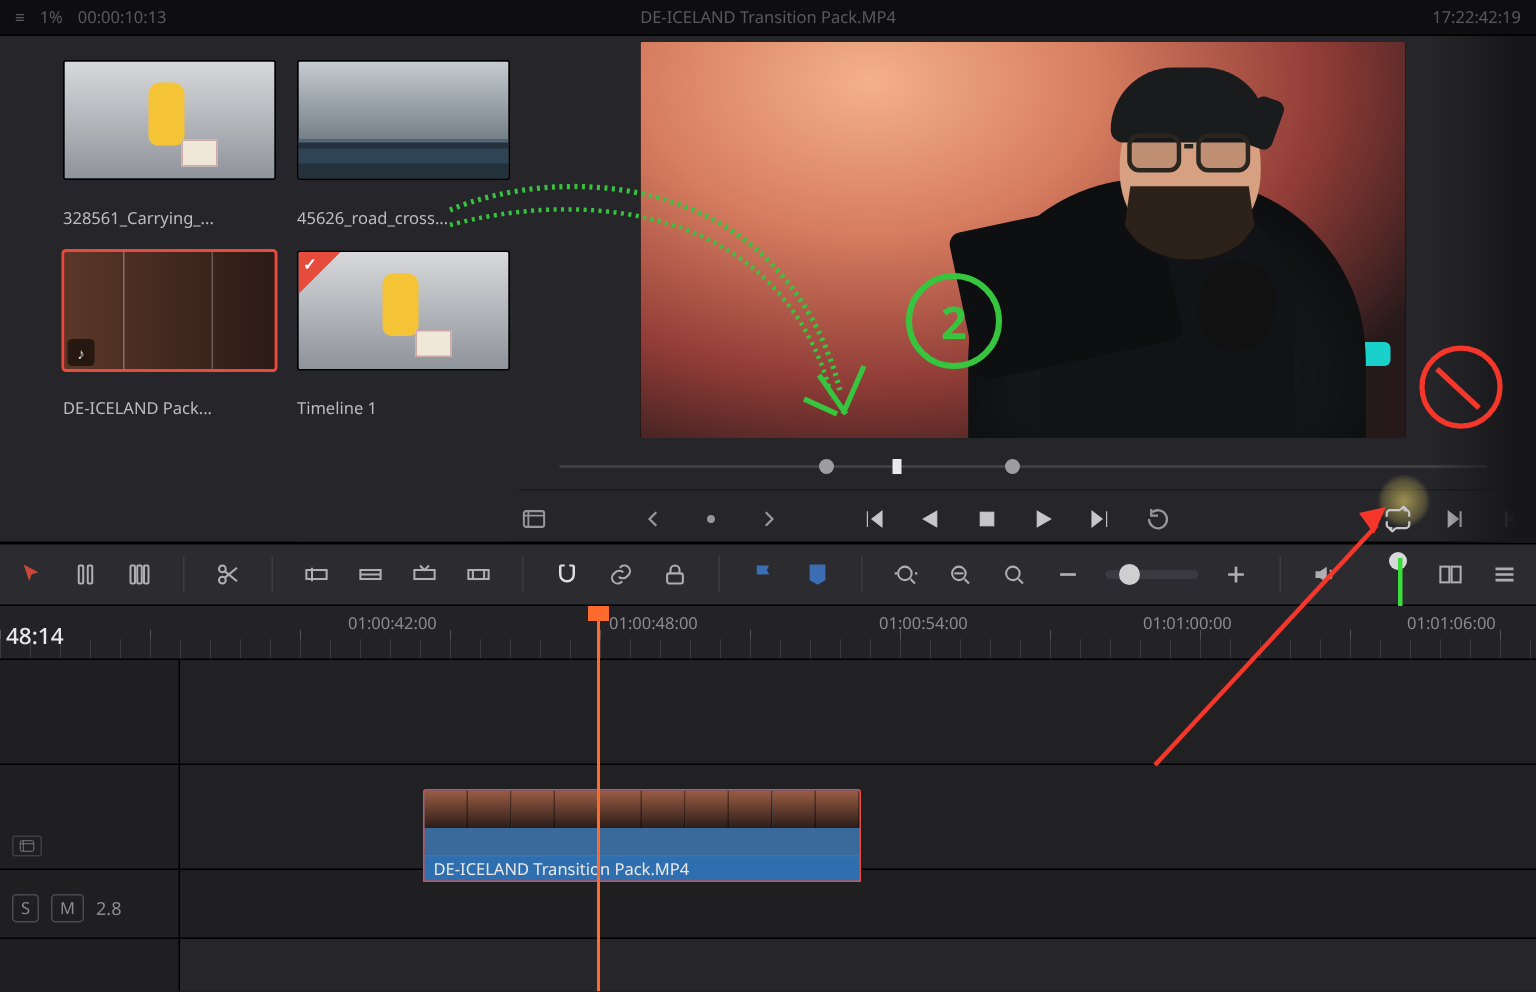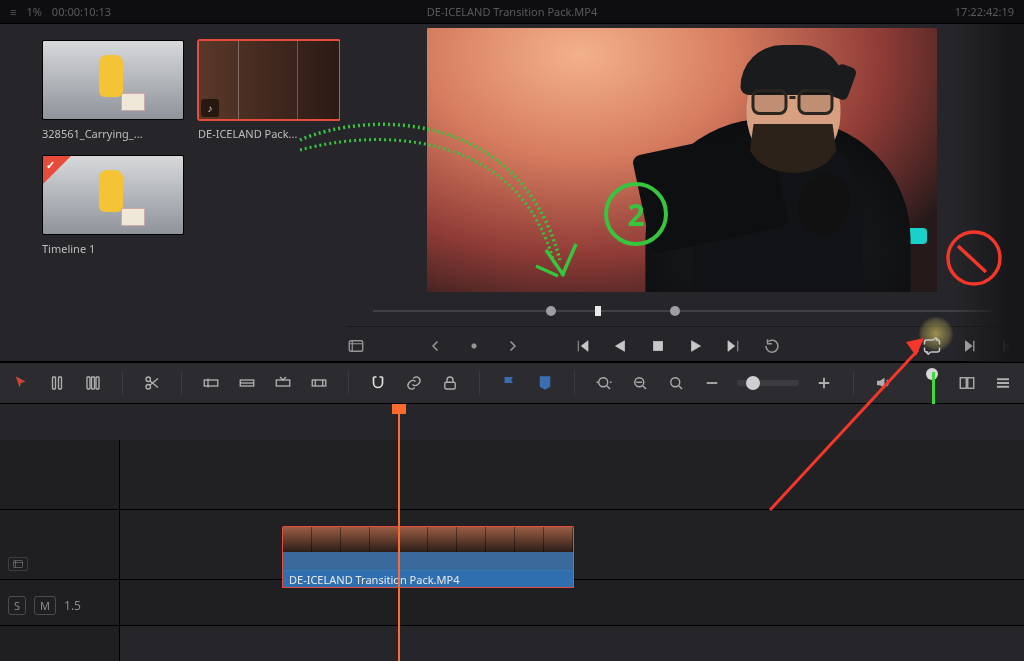--- a/index.html
+++ b/index.html
@@ -70,21 +70,21 @@
     height:80px;
     border-radius:2px;
     background:#555;
     display:flex;align-items:center;justify-content:center;
     position:relative;
     overflow:hidden;
     border:1px solid #000;
   }
   .clip.sel .thumb{outline:2px solid var(--accent);outline-offset:-1px;}
   .clip .label{
-    margin-top:6px;
+    margin-top:18px;
     font-size:11px;
     color:var(--text);
     white-space:nowrap;overflow:hidden;text-overflow:ellipsis;
     max-width:142px;
   }
   .clip.timeline .tri{
     position:absolute;left:0;top:0;
     width:0;height:0;
     border-top:28px solid var(--accent);
     border-right:28px solid transparent;
@@ -297,20 +297,27 @@
 
       <div class="clip">
         <div class="thumb" style="background:linear-gradient(180deg,#d7d9db 0,#8f939a 100%)">
           <div style="position:absolute;left:40%;top:18%;width:24px;height:42px;background:#f4c436;border-radius:8px 8px 6px 6px"></div>
           <div style="position:absolute;left:56%;bottom:10%;width:24px;height:18px;background:#efe8d8;border:1px solid #caa;"></div>
         </div>
         <div class="label">328561_Carrying_...</div>
       </div>
 
 
+      <div class="clip">
+        <div class="thumb" style="background:linear-gradient(180deg,#c6cbd0 0,#4c5a64 100%)">
+          <div style="position:absolute;left:0;bottom:0;width:100%;height:26px;background:#23313d;border-top:2px solid #556574"></div>
+          <div style="position:absolute;left:0;right:0;bottom:10px;height:10px;background:#2f4454"></div>
+        </div>
+        <div class="label">45626_road_cross...</div>
+      </div>
 
       <div class="clip sel">
         <div class="thumb" style="background:linear-gradient(90deg,#5a3829 0,#2b1a15 100%)">
           <div style="position:absolute;left:28%;top:0;width:1px;height:100%;background:rgba(255,255,255,.3)"></div>
           <div style="position:absolute;left:70%;top:0;width:1px;height:100%;background:rgba(255,255,255,.25)"></div>
           <div style="position:absolute;left:2px;bottom:2px;width:18px;height:18px;border-radius:3px;background:rgba(0,0,0,.55);display:flex;align-items:center;justify-content:center;color:#ddd;font-size:10px">♪</div>
         </div>
         <div class="label">DE-ICELAND Pack...</div>
       </div>
 
@@ -565,37 +572,45 @@
       <svg viewBox="0 0 24 24">
         <path d="M4 7h16M4 12h16M4 17h16" stroke-width="2.4"></path>
       </svg>
     </span>
 </div>
 
 <div class="muteknob"></div>
 <div class="vline-right"></div>
 
 <div class="timeline">
+  <div class="ruler">
+    <span class="lhs-tc">48:14</span>
+    <span class="tc" id="tc0" style="left: 232px;">01:00:42:00</span>
+    <span class="tc" id="tc1" style="left: 406px;">01:00:48:00</span>
+    <span class="tc" id="tc2" style="left: 586px;">01:00:54:00</span>
+    <span class="tc" id="tc3" style="left: 762px;">01:01:00:00</span>
+    <span class="tc" id="tc4" style="left: 938px;">01:01:06:00</span>
+  </div>
 
   <div class="tracks">
     <div class="trackhead">
       <div class="row"></div>
       <div class="row">
         <span style="position:absolute;left:8px;bottom:8px;width:20px;height:14px;border:1px solid #4a4a50;border-radius:2px;display:flex;align-items:center;justify-content:center" class="ticon dim">
             <svg viewBox="0 0 24 24" style="width:12px;height:12px">
               <rect x="3" y="5" width="18" height="14" rx="2" fill="none"></rect>
               <path d="M3 9h18M7 5v14"></path>
             </svg>
           </span>
       </div>
       <div class="row audio">
         <div class="sm">
           <span class="box">S</span>
           <span class="box">M</span>
-          <span>1.5</span>
+          <span>2.8</span>
         </div>
       </div>
     </div>
     <div class="trackbody">
       <div class="lane spacer"></div>
       <div class="lane v1"></div>
       <div class="lane a1"></div>
 
       <div class="clipstrip" id="clipstrip" style="left: 162px; width: 292px;">
         <div class="thumbrow">

